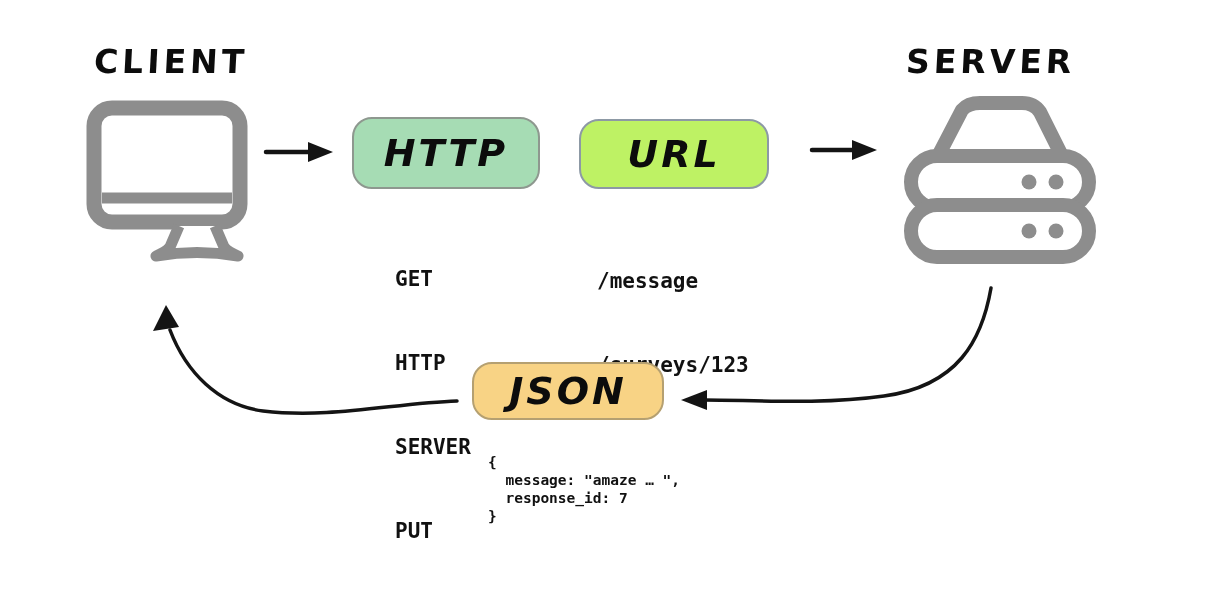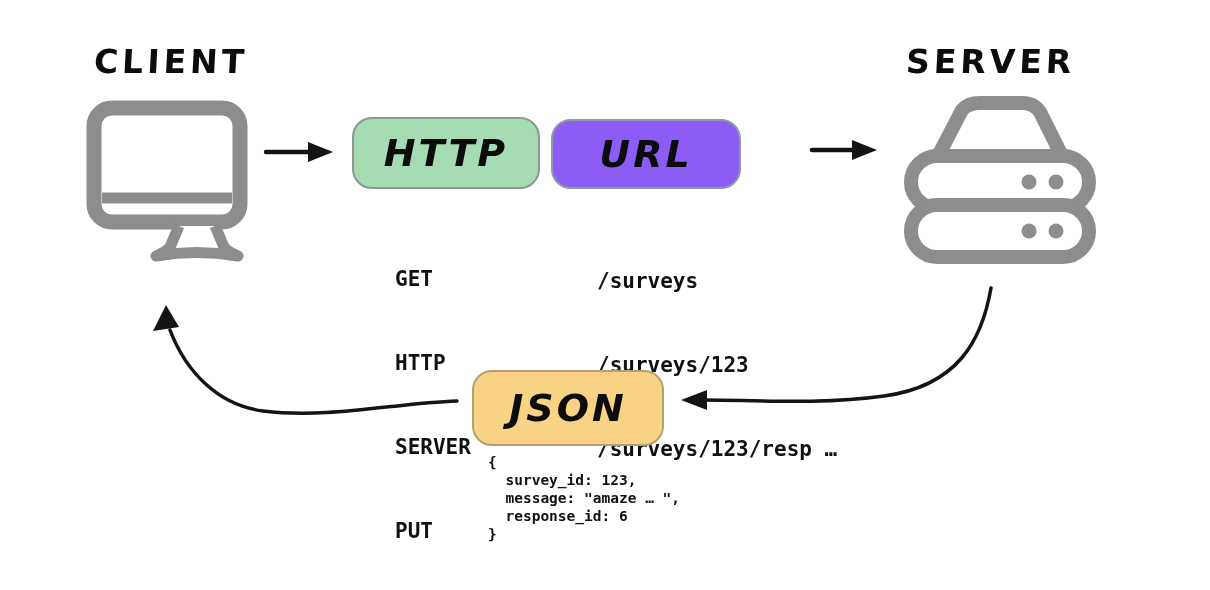--- a/index.html
+++ b/index.html
@@ -36,29 +36,28 @@
     font-size: 38px;
     letter-spacing: 3px;
     color: #0c0c0c;
   }
   .pill-http {
     left: 352px; top: 117px; width: 188px; height: 72px;
     background: #a6dcb4;
     border: 2px solid #8e988f;
   }
   .pill-url {
-    left: 551px; top: 119px; width: 190px; height: 70px;
-    background: #8b5cf6;
+    left: 579px; top: 119px; width: 190px; height: 70px;
+    background: #bef264;
     border: 2px solid #8d99a5;
   }
   .pill-json {
-    left: 472px; top: 362px; width: 192px; height: 76px;
+    left: 472px; top: 362px; width: 192px; height: 58px;
     background: #f8d385;
     border: 2px solid #b5a071;
-    margin-top: 8px;
   }
 
   
   .mono-list {
     list-style: none;
     margin: 0; padding: 0;
     font-family: "DejaVu Sans Mono", monospace;
     font-weight: 700;
     font-size: 21px;
     line-height: 28px;
@@ -126,35 +125,34 @@
     <li>GET</li>
     <li>HTTP</li>
     <li>SERVER</li>
     <li>PUT</li>
   </ul>
 
   <div class="abs pill pill-url">
     <span>URL</span>
   </div>
   <ul class="abs mono-list list-urls">
-    <li>/surveys</li>
+    <li>/message</li>
     <li>/surveys/123</li>
-    <li>/surveys/123/resp …</li>
   </ul>
 
   <div class="abs node-label label-server">SERVER</div>
 
   <svg class="abs" style="left:902px; top:96px;" width="196" height="176" viewBox="0 0 196 176">
     <path d="M60 14 Q66 7 78 7 L120 7 Q132 7 138 16 L162 64 L34 64 Z" fill="#ffffff" stroke="#8d8d8d" stroke-width="14" stroke-linejoin="round"></path>
     <rect x="9" y="60" width="178" height="52" rx="26" fill="#ffffff" stroke="#8d8d8d" stroke-width="14"></rect>
     <rect x="9" y="109" width="178" height="52" rx="26" fill="#ffffff" stroke="#8d8d8d" stroke-width="14"></rect>
     <circle cx="127" cy="86" r="7.5" fill="#8d8d8d"></circle>
     <circle cx="154" cy="86" r="7.5" fill="#8d8d8d"></circle>
     <circle cx="127" cy="135" r="7.5" fill="#8d8d8d"></circle>
     <circle cx="154" cy="135" r="7.5" fill="#8d8d8d"></circle>
   </svg>
 
   <div class="abs pill pill-json">
     <span>JSON</span>
   </div>
-  <pre class="abs code"><div>{</div><div>  survey_id: 123,</div><div>  message: "amaze … ",</div><div>  response_id: 6</div><div>}</div></pre>
+  <pre class="abs code"><div>{</div><div>  message: "amaze … ",</div><div>  response_id: 7</div><div>}</div></pre>
 
 </div>
 
 </body></html>

